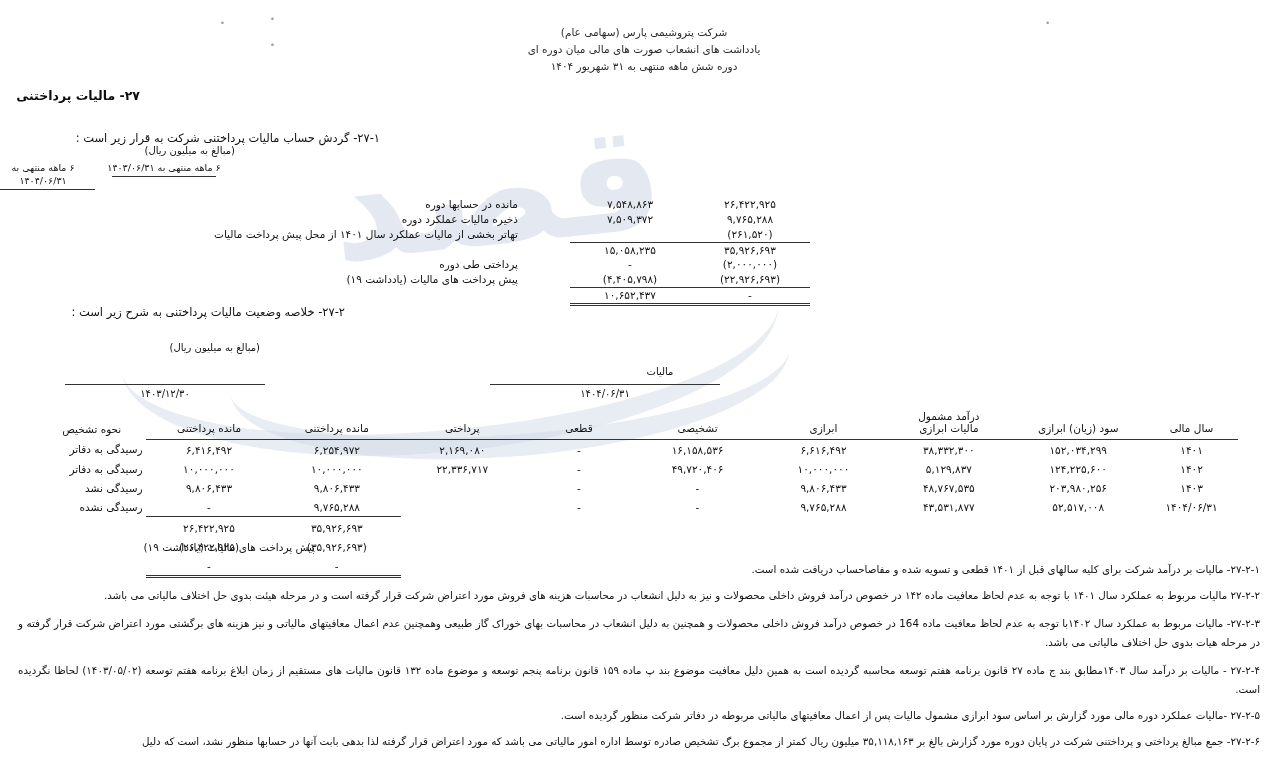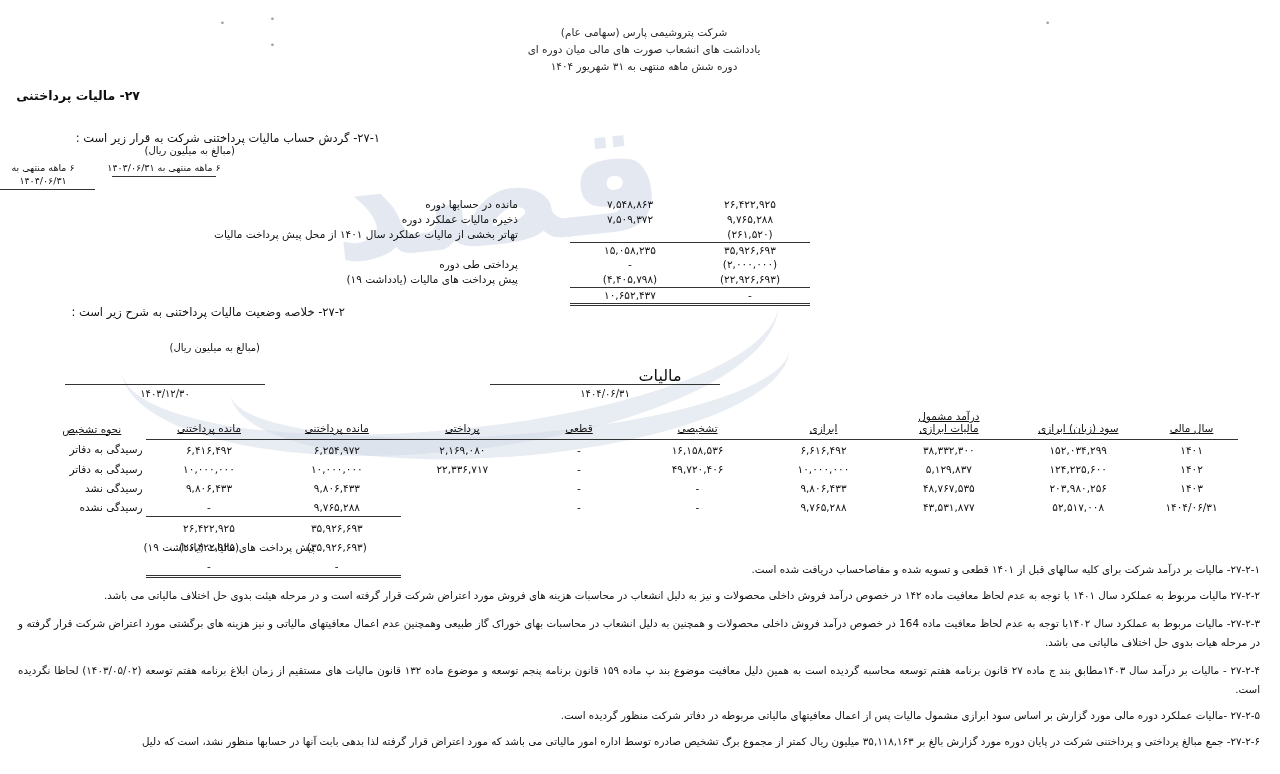--- a/index.html
+++ b/index.html
@@ -168,21 +168,21 @@
     right: 1020px;
     font-size: 10px;
     white-space: nowrap;
   }
   .t2-group {
     position: absolute;
     top: 26px;
     right: 455px;
     width: 330px;
     text-align: center;
-    font-size: 16px;
+    font-size: 10px;
   }
   .t2-dates {
     position: absolute;
     top: 44px;
     right: 0;
     left: 0;
     font-size: 10px;
   }
   .t2-date-a { position: absolute; right: 560px; width: 230px; text-align: center; }
   .t2-date-b { position: absolute; right: 1015px; width: 200px; text-align: center; }
@@ -201,21 +201,20 @@
     direction: rtl;
   }
   table.grid th {
     font-weight: normal;
     font-size: 10.5px;
     padding: 2px 3px 5px 3px;
     vertical-align: bottom;
     line-height: 12px;
     border-bottom: 1px solid #333;
     white-space: nowrap;
-    text-decoration: underline;
   }
   table.grid th.noline { border-bottom: none; }
   table.grid td {
     padding: 2px 3px;
     text-align: center;
     white-space: nowrap;
     height: 15px;
     letter-spacing: .2px;
   }
   table.grid td.lab { text-align: right; }

